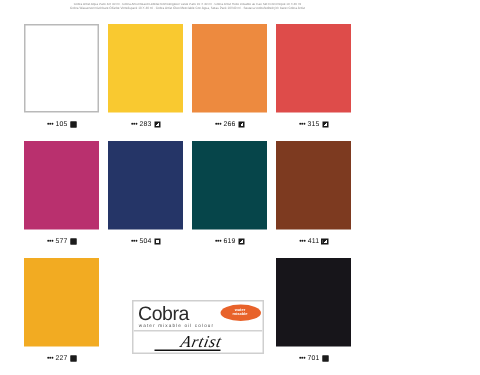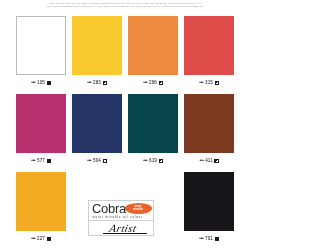--- a/index.html
+++ b/index.html
@@ -104,21 +104,21 @@
   .opacity-mark.transparent { background: #ffffff; }
   .opacity-mark.semi {
     background: linear-gradient(135deg, #1b1b1b 0 50%, #ffffff 50% 100%);
   }
 
   
   .logo-block {
     position: absolute;
     left: 88px;
     top: 200px;
-    width: 66px;
+    width: 88px;
     height: 36px;
     background: #ffffff;
     border: 0.7px solid #cfcfcf;
     box-sizing: border-box;
     overflow: hidden;
   }
   .logo-top {
     position: relative;
     height: 19px;
     border-bottom: 0.6px solid #d2d2d2;

